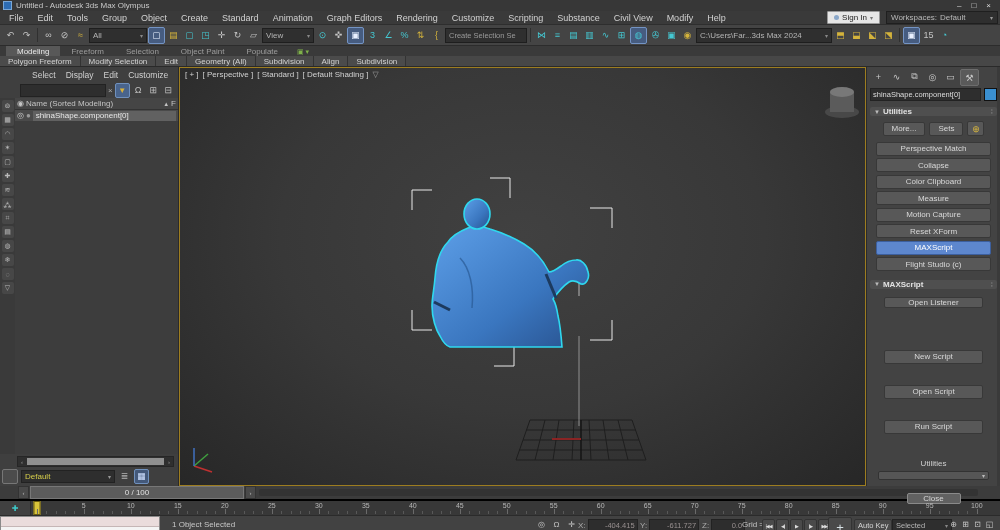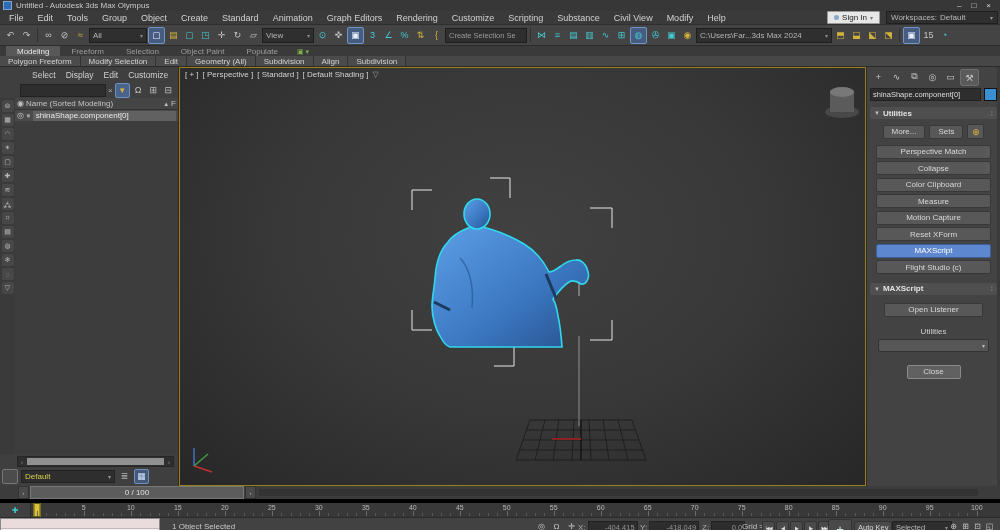--- a/index.html
+++ b/index.html
@@ -71,28 +71,28 @@
   .swatch{width:11px;height:11px;background:#3a8fd0;border:1px solid #111;}
   .rollout{height:12px;background:#4f4f4f;border-radius:2px;display:flex;align-items:center;gap:3px;padding:0 4px;color:#e2e2e2;font-weight:bold;font-size:8px;margin:2px 0;}
   .rollout .tw{font-size:6px;color:#bbb;}
   .rollout .star{margin-left:auto;font-weight:normal;color:#888;}
   .msrow{display:flex;gap:4px;justify-content:center;align-items:center;margin:3px 0;}
   .btn{background:#585858;border:1px solid #383838;border-radius:2px;color:#d8d8d8;font-size:8px;display:flex;align-items:center;justify-content:center;height:12px;}
   .btn.small{padding:0 8px;}
   .gearbtn{width:15px;height:13px;color:#d8b63e;font-size:9px;}
   .util-btn{height:12px;margin:2.5px 6px;}
   .util-btn.act{background:var(--accent-blue);border-color:#3c5f9e;color:#fff;}
-  .ms-btn{height:12px;margin:0 14px;}
+  .ms-btn{height:12px;margin:21px 14px;}
   .utl-label{text-align:center;font-size:8px;color:#d0d0d0;margin-top:4px;}
   .utl-drop{height:11px;background:#565656;border:1px solid #333;border-radius:2px;margin:3px 8px;display:flex;align-items:center;}
   .utl-drop .car{margin-left:auto;font-size:6px;color:#bbb;padding-right:3px;}
   .closebtn{width:52px;height:12px;margin:10px auto 0;background:#616161;border:1px solid #8a8a8a;border-radius:2px;}
   .cp-scroll{position:absolute;right:0;top:0;bottom:0;width:3px;background:#3a3a3a;}
   
-  .timeslider{height:13px;background:#3c3c3c;display:flex;align-items:center;padding-left:18px;gap:1px;border-bottom:4px solid #000000;}
+  .timeslider{height:13px;background:#3c3c3c;display:flex;align-items:center;padding-left:18px;gap:1px;border-bottom:2px solid #000000;}
   .ts-ar{width:9px;height:11px;display:flex;align-items:center;justify-content:center;font-size:6px;color:#bbb;background:#4a4a4a;border:1px solid #333;}
   .ts-handle{width:212px;height:11px;background:#5c5c5c;border:1px solid #777;display:flex;align-items:center;justify-content:center;font-size:8px;color:#e0e0e0;}
   .ts-track{flex:1;height:7px;margin:0 22px 0 2px;background:#333;border-radius:2px;}
   .trackbar{height:14px;background:#383838;display:flex;border-bottom:1px solid #2b2b2b;}
   .tb-btn{width:30px;display:flex;align-items:center;justify-content:center;background:#404040;border-right:1px solid #2c2c2c;color:#3ec9c9;font-size:8px;}
   .ruler{flex:1;position:relative;overflow:hidden;}
   .tick{position:absolute;bottom:1px;width:1px;height:3px;background:#585858;}
   .tick.major{height:5px;background:#6a6a6a;}
   .tlabel{position:absolute;top:1px;transform:translateX(-50%);font-size:7px;color:#b8b8b8;}
   .marker{position:absolute;top:0;bottom:0;width:5px;background:var(--marker-yellow);border:1px solid #6b5d10;transform:translateX(-50%);}
@@ -421,20 +421,25 @@
           <div class="btn util-btn act">MAXScript</div>
           <div class="btn util-btn">Flight Studio (c)</div>
         </div>
       <div class="rollout" style="margin-top:6px">
         <span class="tw">▼</span>
         <span>MAXScript</span>
         <span class="star">⁞</span>
       </div>
       <div class="btn ms-btn" style="margin-top:6px">Open Listener</div>
       <div style="height:6px"></div>
+      <div>
+          <div class="btn ms-btn">New Script</div>
+          <div class="btn ms-btn">Open Script</div>
+          <div class="btn ms-btn">Run Script</div>
+        </div>
       <div class="utl-label">Utilities</div>
       <div class="utl-drop">
           <span class="car">▾</span>
         </div>
       <div class="btn closebtn">Close</div>
       <div class="cp-scroll"></div>
     </div>
   </div>
 
   <div class="timeslider">
@@ -582,21 +587,21 @@
         <span class="icon16">◎</span>
         <span class="icon16">Ω</span>
         <span class="icon16">✛</span>
       </span>
     <span class="coord" style="left:578px">
         <span>X:</span>
         <span class="cfield" style="width:44px">-404.415</span>
       </span>
     <span class="coord" style="left:640px">
         <span>Y:</span>
-        <span class="cfield" style="width:44px">-418.049</span>
+        <span class="cfield" style="width:44px">-611.727</span>
       </span>
     <span class="coord" style="left:702px">
         <span>Z:</span>
         <span class="cfield" style="width:28px">0.0</span>
       </span>
     <span class="gridlbl">Grid = 10.0</span>
     <span class="playback">
         <span class="pb">|◀◀</span>
         <span class="pb">◀|</span>
         <span class="pb">▶</span>

